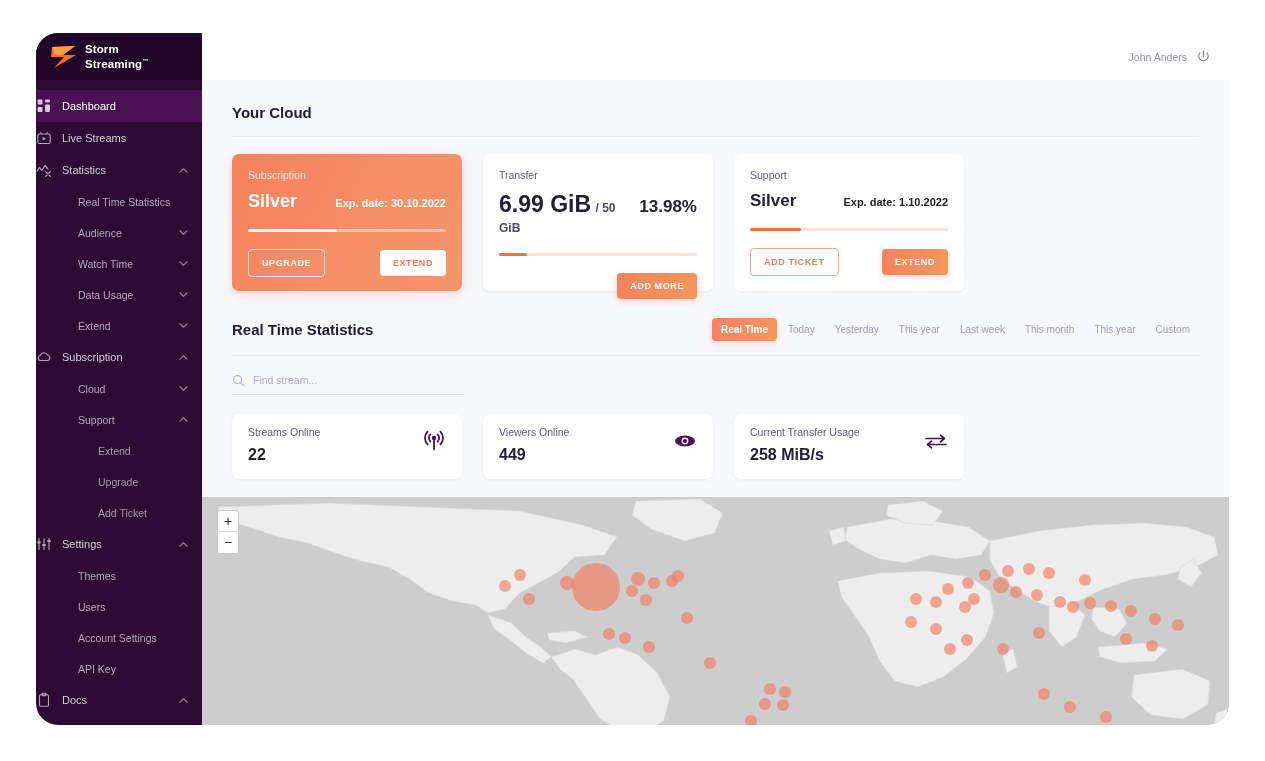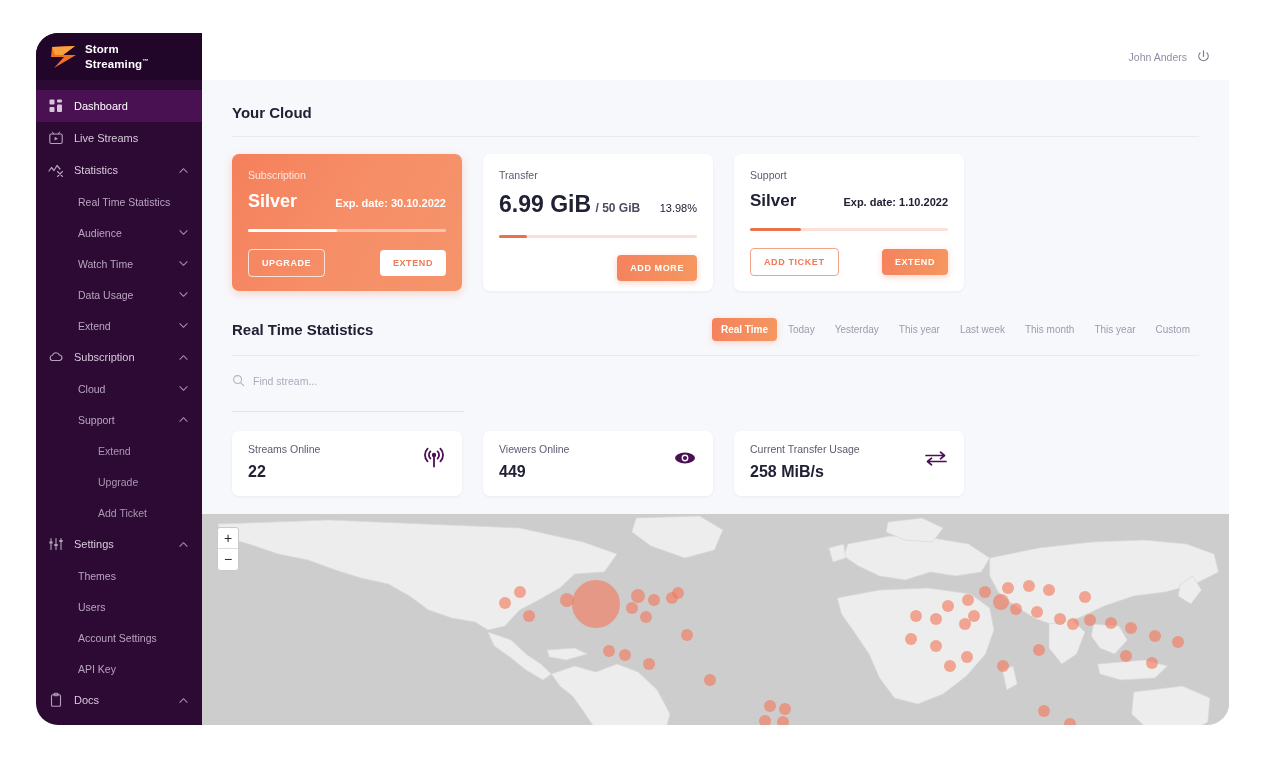--- a/index.html
+++ b/index.html
@@ -42,21 +42,21 @@
     line-height: 12px;
     letter-spacing: .1px;
     position: relative;
   }
   .logo-tm { font-size: 6px; vertical-align: super; font-weight: bold;}
 
   .nav { padding-top: 10px; }
   .nav-item {
     display: flex; align-items: center;
     height: 32px;
-    padding-left: 12px;
+    padding-left: 0;
     color: #d8cbdd;
     font-size: 11px;
     cursor: pointer;
     position: relative;
   }
   .nav-item.active { background: #4a1152; color: #ffffff; }
   .nav-item .ico {
     width: 16px; height: 16px;
     margin-right: 10px;
     display: flex; align-items: center; justify-content: center;
@@ -126,21 +126,21 @@
   .card-row2 {
     display: flex; align-items: baseline; justify-content: space-between;
     margin-top: 10px;
   }
   .plan-name { font-size: 17px; font-weight: bold; color: #212135; }
   .card.subscription .plan-name { color: #ffffff; font-size: 18px;}
   .exp-date { font-size: 11px; font-weight: bold; color: #212135; }
   .card.subscription .exp-date { color: #ffffff; }
   .transfer-used { font-size: 23px; font-weight: bold; color: #212135; }
   .transfer-total { font-size: 12px; font-weight: bold; color: #4b4d60; }
-  .transfer-pct { font-size: 11px; font-weight: normal; color: #212135; }
+  .transfer-pct { font-size: 17px; font-weight: bold; color: #212135; }
 
   .bar { height: 3px; border-radius: 2px; margin-top: 17px; }
   .bar.light { background: rgba(255,255,255,.45); }
   .bar.pale { background: #fbe0d8; }
   .bar > span { display: block; height: 100%; border-radius: 2px; }
   .bar.light > span { background: #ffffff; }
   .bar.pale > span { background: #e8734a; }
 
   .card-actions {
     display: flex; justify-content: space-between; align-items: center;
@@ -169,23 +169,23 @@
     font-size: 10px; color: #9a9cb0; padding: 6px 9px;
     border-radius: 4px; cursor: pointer; white-space: nowrap;
   }
   .range-tab.active {
     background: linear-gradient(100deg,#f4825e,#f5975f);
     color: #ffffff; font-weight: bold;
     box-shadow: 0 2px 6px rgba(244,130,94,.3);
   }
 
   .search-wrap {
-    display: flex; align-items: center;
+    display: flex; align-items: flex-start;
     width: 232px; margin-top: 18px;
-    border-bottom: 1px solid #dfe2ec; padding-bottom: 24px;
+    border-bottom: 1px solid #dfe2ec; padding-bottom: 7px;
   }
   .search-wrap .sico { width: 13px; height: 13px; margin-right: 8px; flex:0 0 13px;}
   .search-wrap input {
     border: none; outline: none; background: transparent;
     font-size: 10.5px; color: #44465c; width: 100%;
     font-family: "Liberation Sans", sans-serif;
   }
   .search-wrap input::placeholder { color: #a9abbd; }
 
   .stat-row { display: flex; gap: 21px; margin-top: 19px; }

